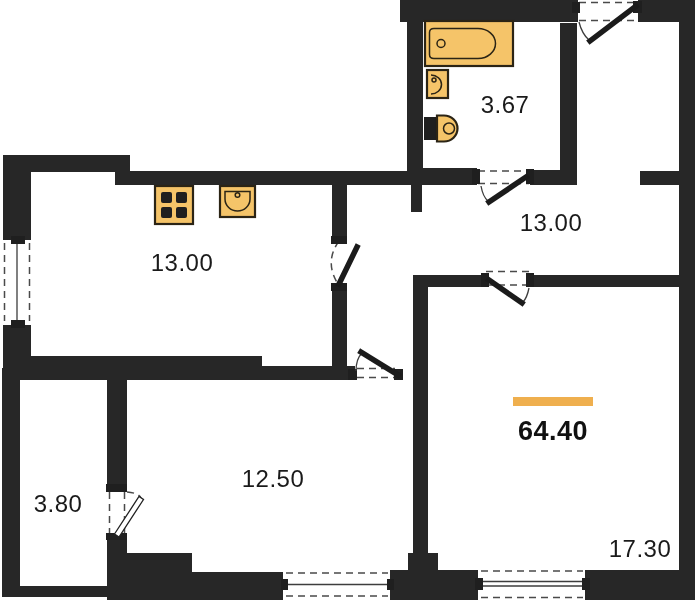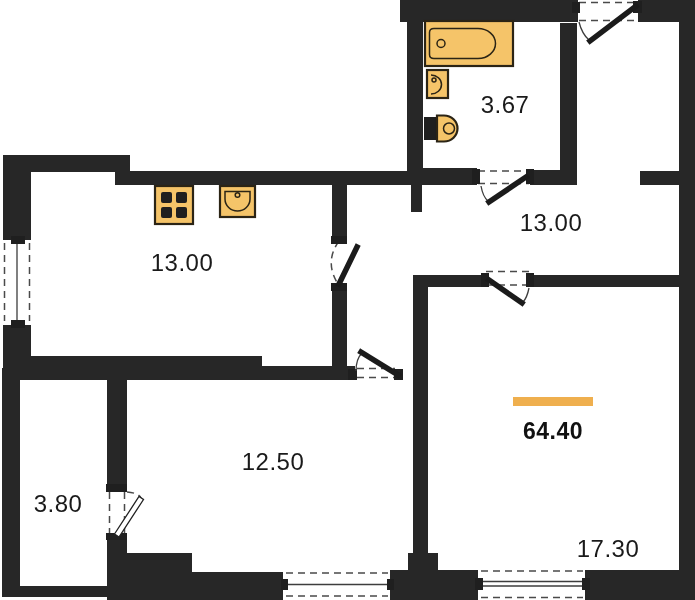--- a/index.html
+++ b/index.html
@@ -9,21 +9,21 @@
     font-family:"Liberation Sans",sans-serif;
   }
   .wall{position:absolute;background:var(--wall,#272727);}
   .area-label{
     position:absolute;transform:translate(-50%,-50%);
     font-size:24px;color:#1a1a1a;letter-spacing:.5px;white-space:nowrap;
   }
   .total-bar{position:absolute;left:513px;top:397px;width:80px;height:9px;background:var(--accent_bar,#EFAF4E);}
   .total-label{
     position:absolute;left:553px;top:431px;transform:translate(-50%,-50%);
-    font-size:23px;font-weight:bold;color:#111;letter-spacing:.5px;
+    font-size:27px;font-weight:bold;color:#111;letter-spacing:.5px;
   }
   .overlay{position:absolute;left:0;top:0;}
   .dash{stroke:#4a4a4a;stroke-width:1.5;stroke-dasharray:7 5;fill:none;}
   .thin{stroke:#3d3d3d;stroke-width:1.3;fill:none;}
   .blk{fill:#1f1f1f;}
   .leaf{stroke:#1b1b1b;stroke-width:5.5;stroke-linecap:square;}
   .leaf-outline{fill:#ffffff;stroke:#222;stroke-width:1.3;}
   .fix{fill:var(--fixture,#F5C469);stroke:#2b2415;stroke-width:2.2;}
   .fin{fill:none;stroke:#2b2415;stroke-width:1.5;}
 </style>
@@ -170,20 +170,20 @@
     <g>
       <rect x="220" y="186" width="35" height="31" class="fix"></rect>
       <path d="M 225,191.5 H 250 V 199 A 12.5 12 0 0 1 225,199 Z" class="fin"></path>
       <circle cx="237.5" cy="195" r="2.3" class="fin"></circle>
     </g>
   </svg>
 
   <div class="area-label" style="left:182px;top:263px">13.00</div>
   <div class="area-label" style="left:505px;top:105px">3.67</div>
   <div class="area-label" style="left:551px;top:223px">13.00</div>
-  <div class="area-label" style="left:273px;top:462px">12.50</div>
+  <div class="area-label" style="left:273px;top:479px">12.50</div>
   <div class="area-label" style="left:58px;top:504px">3.80</div>
-  <div class="area-label" style="left:608px;top:549px">17.30</div>
+  <div class="area-label" style="left:640px;top:549px">17.30</div>
 
   <div class="total-bar"></div>
   <div class="total-label">64.40</div>
 
 </div>
 
 </body></html>

